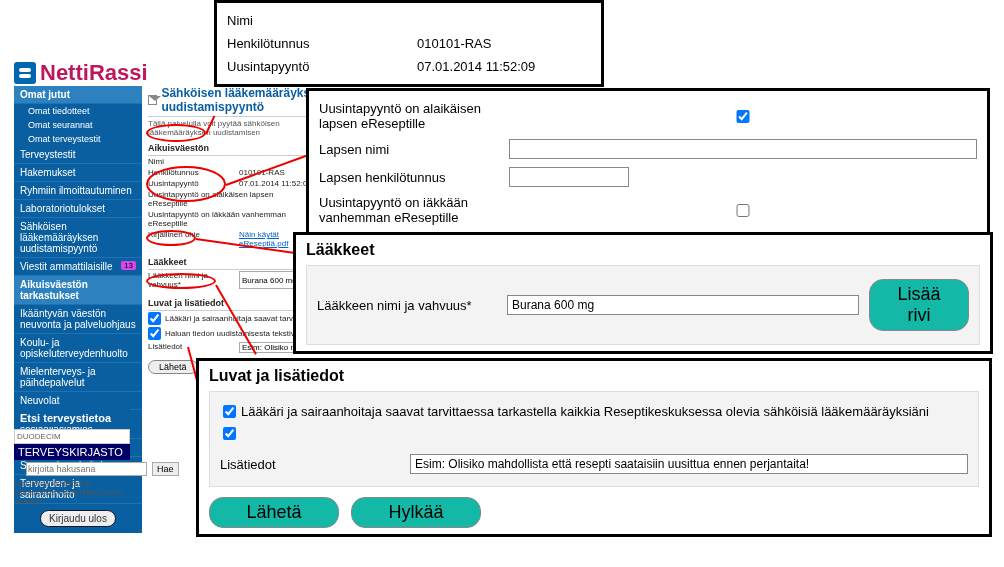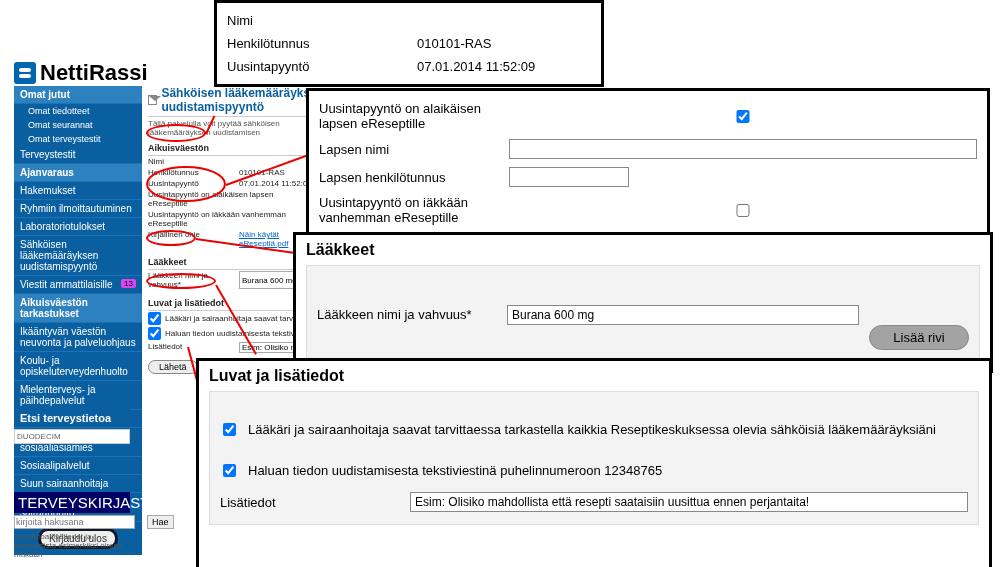--- a/index.html
+++ b/index.html
@@ -1,36 +1,36 @@
 <!DOCTYPE html>
 <html><head>
 <meta charset="utf-8">
 <style>
   * { box-sizing: border-box; margin: 0; padding: 0; }
   body { font-family: Arial, sans-serif; font-size: 11px; background: #fff; width: 1004px; height: 567px; position: relative; }
   
   
-  .logo { position: absolute; top: 60px; left: 14px; font-size: 22px; font-weight: bold; color: #000000; display: flex; align-items: center; }
+  .logo { position: absolute; top: 60px; left: 14px; font-size: 22px; font-weight: bold; color: #be185d; display: flex; align-items: center; }
   .logo-icon { width: 22px; height: 22px; background: #0066b0; border-radius: 3px; margin-right: 4px; position: relative; }
   .logo-icon::before { content:""; position:absolute; width:12px; height:4px; background:#fff; top:6px; left:5px; border-radius:2px; }
   .logo-icon::after { content:""; position:absolute; width:12px; height:4px; background:#fff; top:12px; left:5px; border-radius:2px; }
 
   
   .sidebar { position: absolute; top: 86px; left: 14px; width: 128px; background: #0a5fa0; color: #fff; font-size: 10px; }
   .sidebar-section { padding: 3px 6px; border-bottom: 1px solid #1b72b5; cursor: pointer; }
   .sidebar-section.light { background: #2e81bf; font-weight: bold; }
   .sidebar-sub { padding: 2px 6px 2px 14px; font-size: 9px; cursor: pointer; }
   .sidebar-badge { float: right; background: #d946ef; color: #000; padding: 0 3px; font-size: 8px; border-radius: 2px; }
-  .logout-btn { margin: 6px auto; display: block; padding: 2px 8px; border-radius: 10px; border: 3px solid #0f172a; background: #eee; font-size: 10px; cursor: pointer; color:#333; }
+  .logout-btn { margin: 6px auto; display: block; padding: 2px 8px; border-radius: 10px; border: 1px solid #0f172a; background: #eee; font-size: 10px; cursor: pointer; color:#333; }
   
   .search-box { position: absolute; top: 409px; left: 14px; width: 116px; }
   .search-title { background: #0a5fa0; color: #fff; padding: 3px 6px; font-size: 11px; font-weight: bold; }
   .duodecim { background:#fff; border:1px solid #ccc; padding:2px; margin-top:2px; font-size:8px; color:#666; }
-  .tk-bar { background:#006; color:#fff; padding:2px 4px; font-size:15px;margin-top:48px; }
-  .search-row { display:flex; gap:12px; margin-top:2px; }
+  .tk-bar { background:#006; color:#fff; padding:2px 4px; font-size:11px; }
+  .search-row { display:flex; gap:5px; margin-top:2px;margin-left:12px; }
   .search-row input { flex:1; font-size:9px; padding:1px; border:1px solid #aaa; }
   .search-row button { font-size:9px; padding:1px 4px; border:1px solid #aaa; background:#eee; cursor:pointer; }
   .search-note { font-size:8px; color:#555; margin-top:3px; }
 
   
   .main { position: absolute; top: 86px; left: 148px; width: 180px; font-size: 9px; color: #222; }
   .main-title { font-size: 12px; font-weight: bold; color: #0a5fa0; border-bottom: 1px solid #ccc; padding-bottom: 2px; display:flex; align-items:center; gap:4px; }
   .env-icon { width:14px; height:10px; border:1px solid #888; position:relative; display:inline-block; }
   .env-icon::before{content:"";position:absolute;border-left:6px solid transparent;border-right:6px solid transparent;border-top:5px solid #888;top:0;left:0;}
   .main-sub { font-size:8px; color:#555; margin:2px 0 4px; }
@@ -47,39 +47,38 @@
   
   .arrow { position:absolute; background:#e00; height:2px; transform-origin:left center; pointer-events:none; }
 
   
   .callout { position:absolute; border:3px solid #000; background:#fff; padding:6px 10px; font-size:13px; }
   .callout .row { display:grid; grid-template-columns:180px 1fr 100px; align-items:center; gap:10px; padding:5px 0; }
   .callout .row2 { display:grid; grid-template-columns:180px 1fr; gap:10px; align-items:center; padding:4px 0; }
   .callout input[type=text]{ border:1px solid #888; padding:2px 4px; font-size:12px; }
   .callout h3 { font-size:16px; font-weight:bold; margin-bottom:6px; }
   .callout .panel { background:#f3f3f3; border:1px solid #ddd; padding:8px 10px; margin-top:4px; }
-  .round-btn { padding:4px 20px; border:1px solid #888; border-radius:14px; background:#a3a3a3; font-size:13px; cursor:pointer;margin-top:46px; }
+  .round-btn { padding:4px 20px; border:1px solid #888; border-radius:14px; background:#14b8a6; font-size:18px; cursor:pointer; }
   .btns-row { display:flex; gap:12px; margin-top:10px; }
-  .chk { display:flex; align-items:center; gap:12px; padding:4px 3px; font-size:13px;margin-top:18px; }
+  .chk { display:flex; align-items:center; gap:5px; padding:4px 3px; font-size:13px; }
 </style>
 </head>
 <body>
 
 <div class="logo">
   <span class="logo-icon"></span>
   <span>NettiRassi</span>
 </div>
 
 <div class="sidebar">
   <div class="sidebar-section light">Omat jutut</div>
   <div class="sidebar-sub">Omat tiedotteet</div>
   <div class="sidebar-sub">Omat seurannat</div>
   <div class="sidebar-sub">Omat terveystestit</div>
   <div class="sidebar-section">Terveystestit</div>
-  <div class="sidebar-section light">Ajanvaraus</div>
   <div class="sidebar-section">Hakemukset</div>
   <div class="sidebar-section">Ryhmiin ilmoittautuminen</div>
   <div class="sidebar-section">Laboratoriotulokset</div>
   <div class="sidebar-section">Sähköisen lääkemääräyksen uudistamispyyntö</div>
   <div class="sidebar-section">
     <span>Viestit ammattilaisille</span>
     <span class="sidebar-badge">13</span>
   </div>
   <div class="sidebar-section light">Aikuisväestön tarkastukset</div>
   <div class="sidebar-section">Ikääntyvän väestön neuvonta ja palveluohjaus</div>
@@ -218,21 +217,20 @@
 
 <div class="callout" style="top:358px; left:196px; width:796px;">
   <h3>Luvat ja lisätiedot</h3>
   <div class="panel">
     <div class="chk">
         <input type="checkbox" checked="" style="">
         <span>Lääkäri ja sairaanhoitaja saavat tarvittaessa tarkastella kaikkia Reseptikeskuksessa olevia sähköisiä lääkemääräyksiäni</span>
       </div>
     <div class="chk">
         <input type="checkbox" checked="" style="">
-        <span>Haluan tiedon uudistamisesta tekstiviestinä puhelinnumeroon 12348765</span>
       </div>
     <div class="row2" style="margin-top:6px;">
         <span>Lisätiedot</span>
         <input type="text" value="Esim: Olisiko mahdollista että resepti saataisiin uusittua ennen perjantaita!" style="">
       </div>
   </div>
   <div class="btns-row">
     <button class="round-btn" style="width:130px;">Lähetä</button>
     <button class="round-btn" style="width:130px;">Hylkää</button>
   </div>

